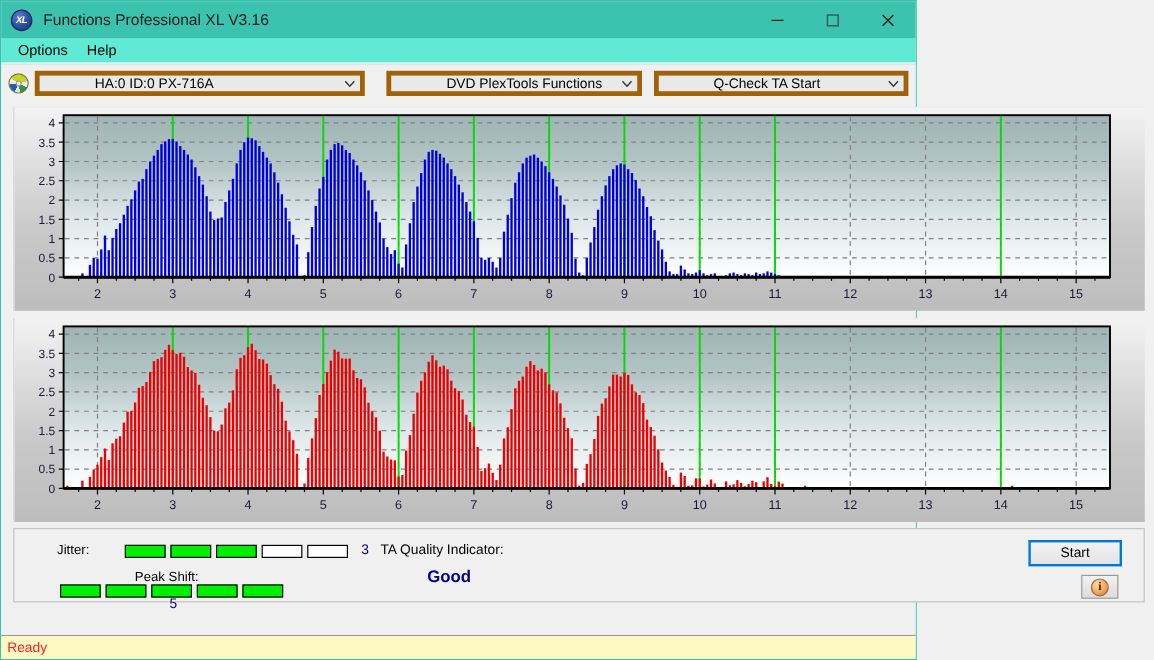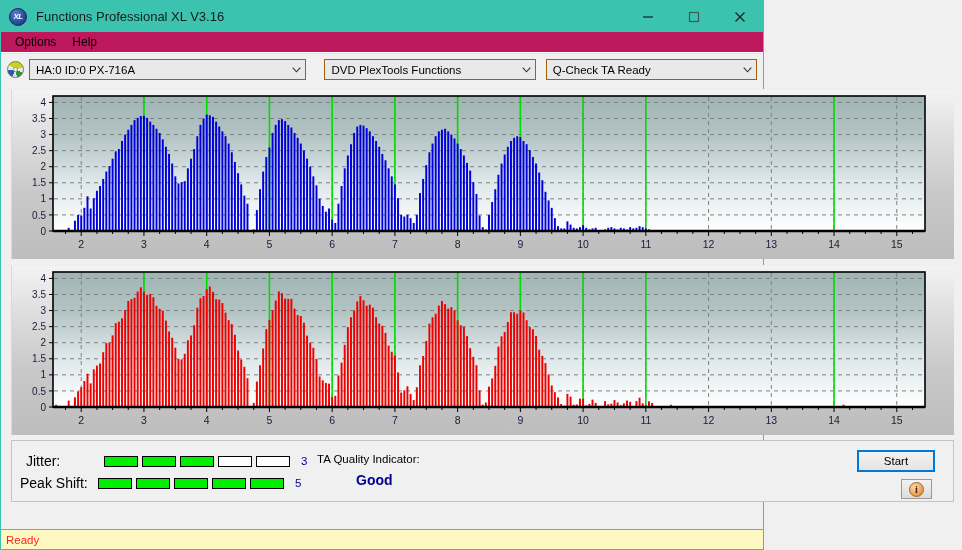--- a/index.html
+++ b/index.html
@@ -34,21 +34,21 @@
     margin-left:9px;font-size:13px;color:#1a1a1a;
   }
   .win-btns{position:absolute;right:0;top:0;height:31px;display:flex;}
   .win-btn{
     width:46px;height:31px;display:flex;align-items:center;justify-content:center;
     color:#202020;
   }
   .win-btn svg{display:block;}
   
   .menubar{
-    height:20px;background:#be185d;display:flex;align-items:center;
+    height:20px;background:#5eead4;display:flex;align-items:center;
     padding-left:6px;flex:0 0 auto;
     border-bottom:1px solid #ffffff;
   }
   .menu-item{font-size:12px;color:#000;padding:2px 8px;}
   
   .toolbar{
     height:31px;background:#f0f0f0;display:flex;align-items:center;
     flex:0 0 auto;padding:0 6px;gap:0;
     border-top:1px solid #e2e2e2;
   }
@@ -59,23 +59,23 @@
       conic-gradient(from 20deg,#c8d418 0deg 55deg,#e8eaf0 55deg 95deg,#3a8f3a 95deg 150deg,
       #e0e4ea 150deg 185deg,#1f5fa8 185deg 245deg,#e8eaf0 245deg 285deg,#c8d418 285deg 360deg);
     border:1px solid #7a7a5a;box-sizing:border-box;position:relative;
   }
   .disc-icon::after{
     content:"";position:absolute;left:50%;top:50%;width:5px;height:5px;
     margin:-2.5px 0 0 -2.5px;background:#f4f4f4;border-radius:50%;
     border:1px solid #999;box-sizing:border-box;
   }
   .combo{
-    height:21px;background:#e9e9e9;border:1px solid #a16207;
+    height:21px;background:#e9e9e9;border:4px solid #a16207;
     display:flex;align-items:center;box-sizing:border-box;
-    font-size:11.5px;color:#000;position:relative;
+    font-size:11.5px;color:#000;position:relative;padding-left:40px;
   }
   .combo .val{padding-left:6px;flex:1 1 auto;white-space:nowrap;overflow:hidden;}
   .combo .arrow{
     width:17px;display:flex;align-items:center;justify-content:center;flex:0 0 auto;
   }
   .combo-drive{width:364px;}
   .combo-fn{width:277px;margin-left:18px;}
   .combo-test{width:277px;margin-left:10px;}
   
   .content{flex:1 1 auto;position:relative;background:#f0f0f0;}
@@ -87,21 +87,21 @@
   }
   #panel-top{top:4px;}
   #panel-bottom{top:180px;}
   .chart-svg{display:block;}
   
   .results{
     position:absolute;left:10px;top:355px;width:943px;height:62px;
     border:1px solid #c4c4c4;background:#f0f0f0;box-sizing:border-box;
   }
   .res-row{position:absolute;display:flex;align-items:center;}
-  .res-label{font-size:14px;color:#000;width:70px;}
+  .res-label{font-size:11px;color:#000;width:70px;text-align:center;}
   .bar-group{display:flex;gap:4px;margin-left:8px;}
   .seg{width:34px;height:11px;border:1px solid #000;box-sizing:border-box;background:#ffffff;}
   .seg.on{background:#00ee00;}
   .res-num{font-size:11.5px;color:#00008b;margin-left:11px;}
   .ta-label{position:absolute;left:305px;top:12px;font-size:11.5px;color:#000;text-align:right;}
   .ta-value{position:absolute;left:344px;top:31px;font-size:14px;font-weight:bold;color:#00008b;}
   .start-btn{
     position:absolute;right:18px;top:9px;width:78px;height:22px;
     background:linear-gradient(180deg,#f2f2f2,#e4e4e4);
     border:2px solid #0078d7;box-sizing:border-box;
@@ -174,21 +174,21 @@
     </div>
     <div class="combo combo-fn">
       <div class="val">DVD PlexTools Functions</div>
       <div class="arrow">
         <svg width="9" height="6" viewBox="0 0 9 6">
             <polyline points="0.7,0.7 4.5,4.8 8.3,0.7" fill="none" stroke="#303030" stroke-width="1.1"></polyline>
           </svg>
       </div>
     </div>
     <div class="combo combo-test">
-      <div class="val">Q-Check TA Ready</div>
+      <div class="val">Q-Check TA Start</div>
       <div class="arrow">
         <svg width="9" height="6" viewBox="0 0 9 6">
             <polyline points="0.7,0.7 4.5,4.8 8.3,0.7" fill="none" stroke="#303030" stroke-width="1.1"></polyline>
           </svg>
       </div>
     </div>
   </div>
 
   <div class="content">
 
@@ -838,21 +838,21 @@
         <span class="bar-group" id="jitter-bars">
             <span class="seg on"></span>
             <span class="seg on"></span>
             <span class="seg on"></span>
             <span class="seg"></span>
             <span class="seg"></span>
           </span>
         <span class="res-num">3</span>
       </div>
 
-      <div class="res-row" style="left:8px; top:34px;">
+      <div class="res-row" style="left:30px; top:34px;flex-direction:column;">
         <span class="res-label">Peak Shift:</span>
         <span class="bar-group" id="peak-bars">
             <span class="seg on"></span>
             <span class="seg on"></span>
             <span class="seg on"></span>
             <span class="seg on"></span>
             <span class="seg on"></span>
           </span>
         <span class="res-num">5</span>
       </div>

